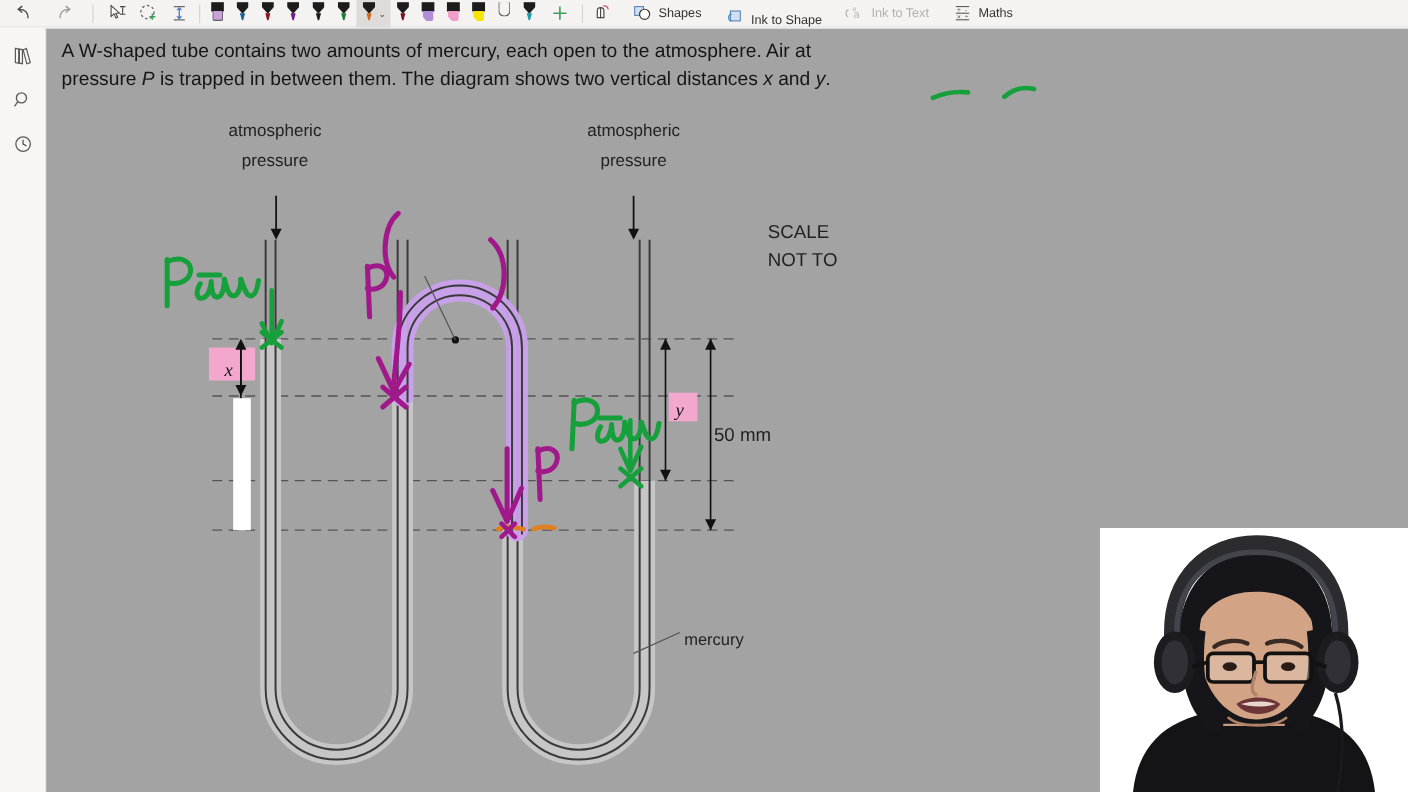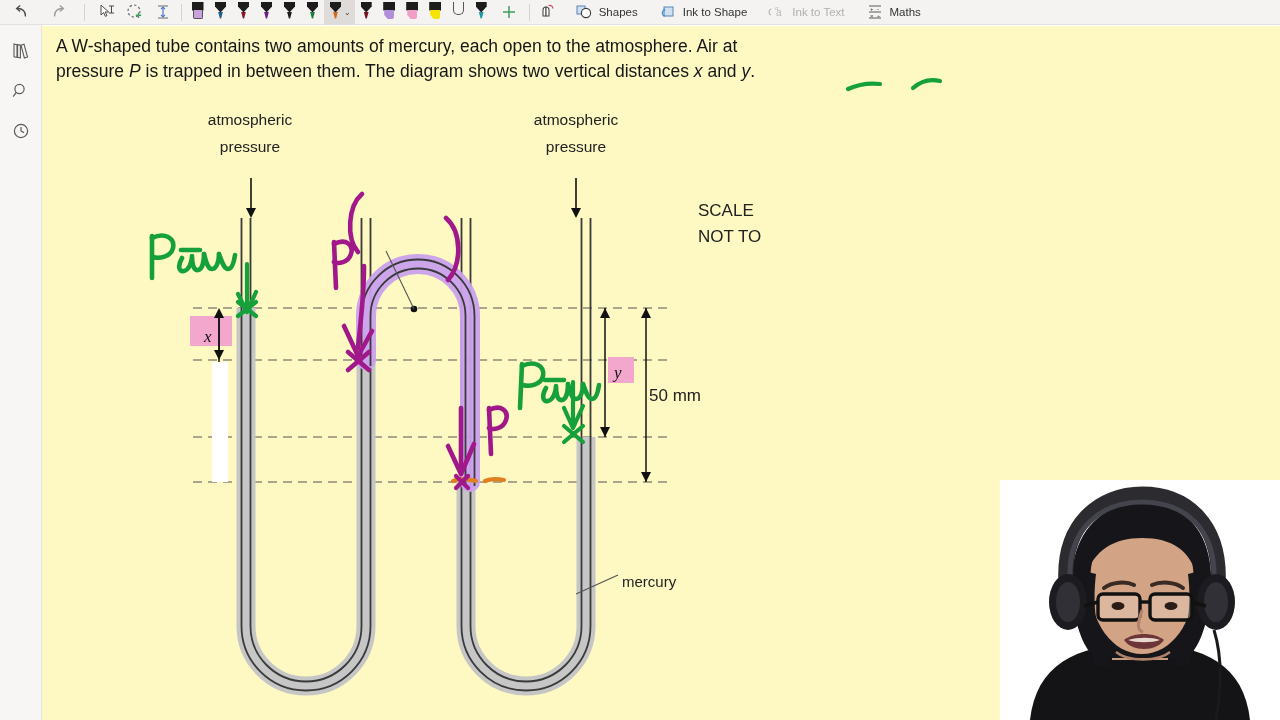--- a/index.html
+++ b/index.html
@@ -61,21 +61,21 @@
   
   .rail {
     position:absolute; left:0; top:25px; width:42px; height:695px;
     background:#f7f6f5; border-right:1px solid #e5e3e1;
   }
   .rail-btn {
     width:42px; height:40px; display:flex; align-items:center; justify-content:center;
   }
 
   
-  .canvas { position:absolute; left:42px; top:26px; width:1238px; height:694px; background:#fef9c3; }
+  .canvas { position:absolute; left:42px; top:26px; width:1238px; height:694px; background:#a3a3a3; }
 
   .qtext {
     position:absolute; left:14px; top:8px; width:960px;
     font-size:17.5px; line-height:25px; color:#161616;
     text-align:justify; text-justify:inter-word;
   }
   .qtext i { font-style:italic; }
 
   .lbl { position:absolute; color:#222; font-size:15.5px; line-height:27px; }
   .lbl.center { text-align:center; }
@@ -231,21 +231,21 @@
     </div>
 
     <div class="tb-btn" style="margin-left:8px;">
       <svg width="20" height="20" viewBox="0 0 20 20">
         <rect x="3" y="4" width="8" height="8" fill="#cfe0f2" stroke="#5b84b1" stroke-width="1"></rect>
         <circle cx="12" cy="11" r="4.6" fill="#fff" stroke="#3a3a3a" stroke-width="1.1"></circle>
       </svg>
       <span class="tb-label">Shapes</span>
     </div>
 
-    <div class="tb-btn" style="margin-left:12px;">
+    <div class="tb-btn" style="margin-left:12px;align-items:flex-end;">
       <svg width="20" height="20" viewBox="0 0 20 20">
         <rect x="6" y="5" width="9" height="9" fill="#cfe0f2" stroke="#5b84b1" stroke-width="1"></rect>
         <path d="M7 14 C3.5 14 3.5 8 7 8" fill="none" stroke="#3f8ec8" stroke-width="1.2"></path>
         <path d="M6 6.3 L7.4 8.2 L5.1 8.9" fill="#3f8ec8"></path>
       </svg>
       <span class="tb-label">Ink to Shape</span>
     </div>
 
     <div class="tb-btn" style="margin-left:12px;">
       <svg width="20" height="20" viewBox="0 0 20 20">

